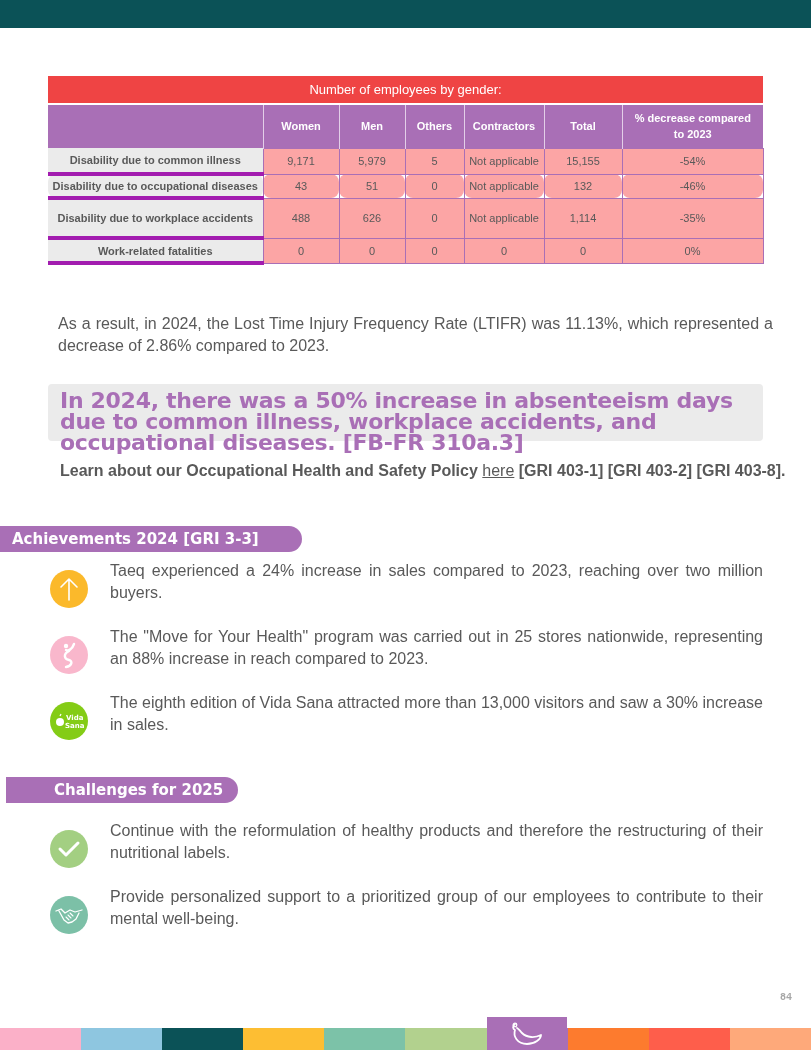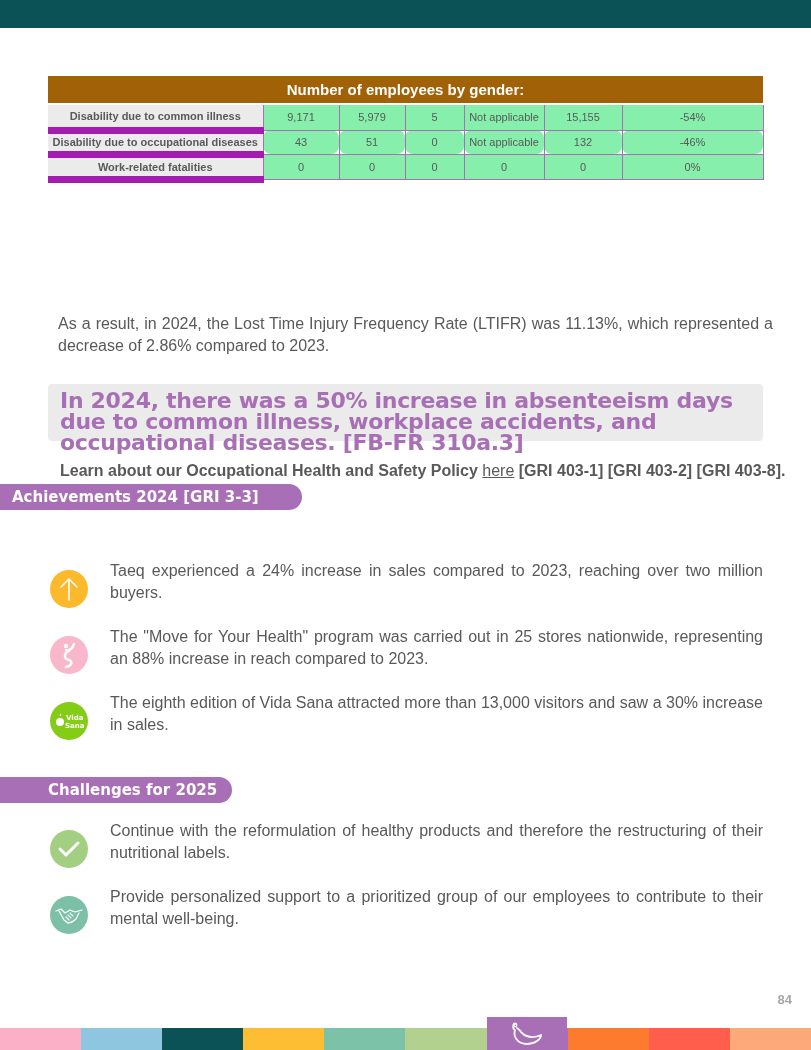--- a/index.html
+++ b/index.html
@@ -4,44 +4,44 @@
 <style>
   * { box-sizing: border-box; margin: 0; padding: 0; }
   html, body { width: 811px; height: 1050px; background: #ffffff; overflow: hidden; }
   body { position: relative; font-family: "Liberation Sans", sans-serif; color: #595959; }
 
   .top-bar { position: absolute; left: 0; top: 0; width: 811px; height: 28px; background: #0b5257; }
 
   
   .data-table { position: absolute; left: 48px; top: 76px; width: 715px; border-collapse: collapse; table-layout: fixed; }
   .data-table th, .data-table td { text-align: center; vertical-align: middle; }
-  .data-table .caption-row th { background: #a16207; color: #fff; font-weight: bold; font-size: 15px; height: 28px; border-bottom: 2px solid #fff; }
+  .data-table .caption-row th { background: #ef4444; color: #fff; font-weight: normal; font-size: 13px; height: 28px; border-bottom: 2px solid #fff; }
   .data-table .head-row th { background: #a96fb6; color: #fff; font-weight: bold; font-size: 11px; height: 44px; border-left: 1px solid #e3cfe8; line-height: 16px; padding: 0 6px; }
   .data-table .head-row th:first-child { border-left: none; }
-  .data-table td { font-size: 11px; color: #595959; border: 1px solid #a96fb6; background: #86efac; }
-  .data-table td.row-label { background: #ebebeb; font-weight: bold; color: #595959; border: none; border-bottom: 7px solid #a21caf; border-right: 1px solid #a96fb6; }
+  .data-table td { font-size: 11px; color: #595959; border: 1px solid #a96fb6; background: #fca5a5; }
+  .data-table td.row-label { background: #ebebeb; font-weight: bold; color: #595959; border: none; border-bottom: 4px solid #a21caf; border-right: 1px solid #a96fb6; }
   .r1 td { height: 26px; } .r2 td { height: 24px; border-radius: 8px; } .r3 td { height: 40px; } .r4 td { height: 25px; }
 
   .para { position: absolute; left: 48px; width: 715px; font-size: 16px; line-height: 22px; text-align: justify; color: #595959; }
   .para-ltifr { top: 313px; margin-left: 10px; }
   .highlight-box { position: absolute; left: 48px; top: 384px; width: 715px; height: 57px; background: #ebebeb; border-radius: 4px; padding: 6px 12px; }
   .highlight-box p { color: #a96fb6; font-weight: bold; font-size: 22px; line-height: 21px; font-family: "DejaVu Sans", sans-serif; letter-spacing: -0.3px; }
   .policy-line { position: absolute; left: 60px; top: 462px; font-size: 16px; font-weight: bold; color: #595959; }
   .policy-line .link { text-decoration: underline; font-weight: normal; cursor: pointer; }
 
   .section-pill { position: absolute; left: 0; background: #a96fb6; color: #fff; font-family: "DejaVu Sans", sans-serif; font-weight: bold; font-size: 15px; border-radius: 0 14px 14px 0; padding-left: 48px; line-height: 26px; height: 26px; }
-  .pill-achievements { top: 484px; width: 302px; padding-left: 12px; }
-  .pill-challenges { top: 777px; width: 232px; }
+  .pill-achievements { top: 526px; width: 302px; padding-left: 12px; }
+  .pill-challenges { top: 777px; width: 232px; margin-left: 6px; }
 
   .item { position: absolute; left: 50px; width: 713px; }
   .item .icon { position: absolute; left: 0; top: 0; width: 38px; height: 38px; border-radius: 50%; display: flex; align-items: center; justify-content: center; }
   .item .text { position: absolute; left: 60px; width: 653px; font-size: 16px; line-height: 22px; text-align: justify; color: #595959; top: -10px; }
   .i1 { top: 570px; } .i2 { top: 636px; } .i3 { top: 702px; } .i4 { top: 830px; } .i5 { top: 896px; }
 
-  .page-number { position: absolute; right: 19px; top: 992px; font-size: 13px; font-weight: bold; color: #a6a6a6; }
+  .page-number { position: absolute; right: 19px; top: 992px; font-size: 10px; font-weight: bold; color: #a6a6a6; font-family: Liberation Mono, monospace; }
 
   .footer-strip { position: absolute; left: 0; top: 1028px; width: 811px; height: 22px; display: flex; }
   .footer-strip div { flex: 1; height: 22px; }
   .footer-logo { position: absolute; left: 487px; top: 1017px; width: 80px; height: 33px; background: #a96fb6; display: flex; align-items: center; justify-content: center; }
 </style>
 </head>
 <body>
 
 <div class="top-bar"></div>
 
@@ -52,37 +52,55 @@
       <col style="width:66px">
       <col style="width:59px">
       <col style="width:80px">
       <col style="width:78px">
       <col style="width:141px">
   </colgroup>
   <tbody>
       <tr class="caption-row">
     <th colspan="7">Number of employees by gender:</th>
   </tr>
+  <tr class="head-row">
+    <th></th>
+    <th>Women</th>
+    <th>Men</th>
+    <th>Others</th>
+    <th>Contractors</th>
+    <th>Total</th>
+    <th>% decrease compared to 2023</th>
+  </tr>
   <tr class="r1">
     <td class="row-label">Disability due to common illness</td>
     <td>9,171</td>
     <td>5,979</td>
     <td>5</td>
     <td>Not applicable</td>
     <td>15,155</td>
     <td>-54%</td>
   </tr>
   <tr class="r2">
     <td class="row-label">Disability due to occupational diseases</td>
     <td>43</td>
     <td>51</td>
     <td>0</td>
     <td>Not applicable</td>
     <td>132</td>
     <td>-46%</td>
+  </tr>
+  <tr class="r3">
+    <td class="row-label">Disability due to workplace accidents</td>
+    <td>488</td>
+    <td>626</td>
+    <td>0</td>
+    <td>Not applicable</td>
+    <td>1,114</td>
+    <td>-35%</td>
   </tr>
   <tr class="r4">
     <td class="row-label">Work-related fatalities</td>
     <td>0</td>
     <td>0</td>
     <td>0</td>
     <td>0</td>
     <td>0</td>
     <td>0%</td>
   </tr>

